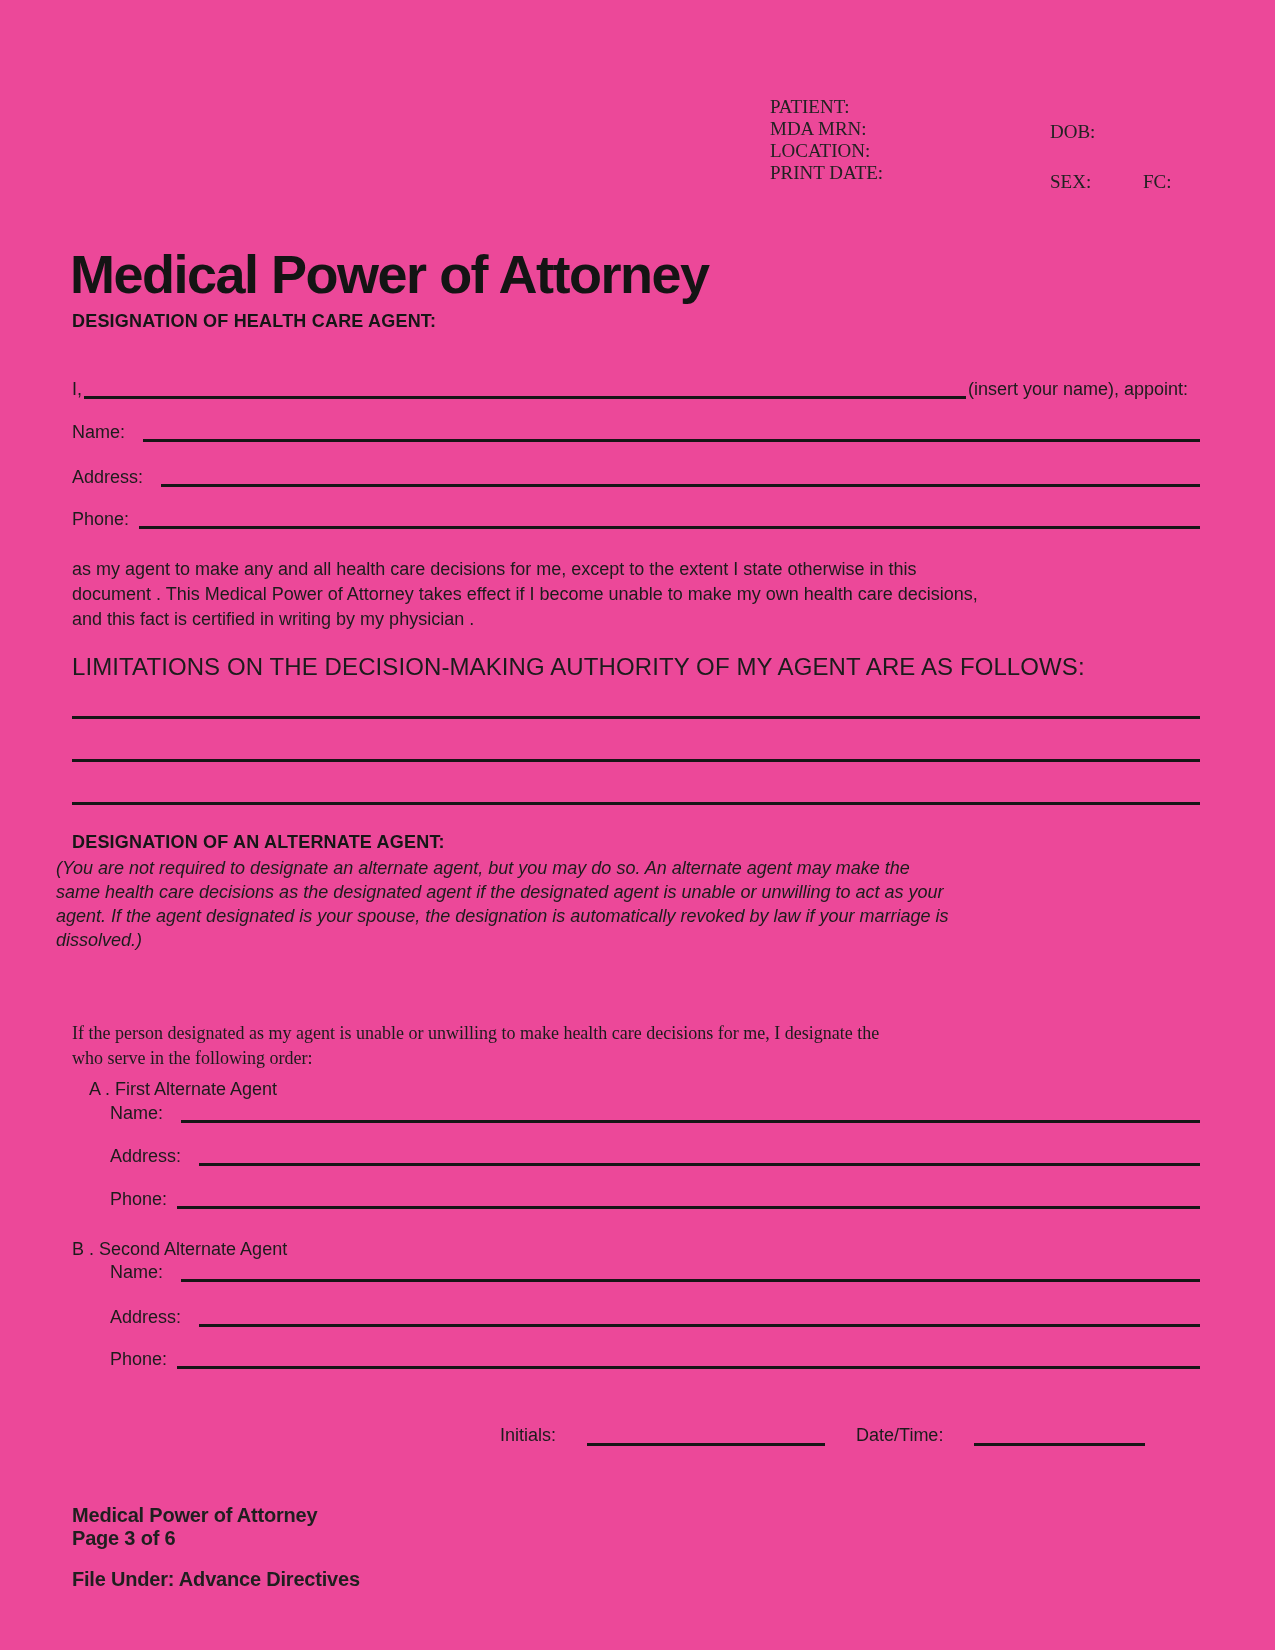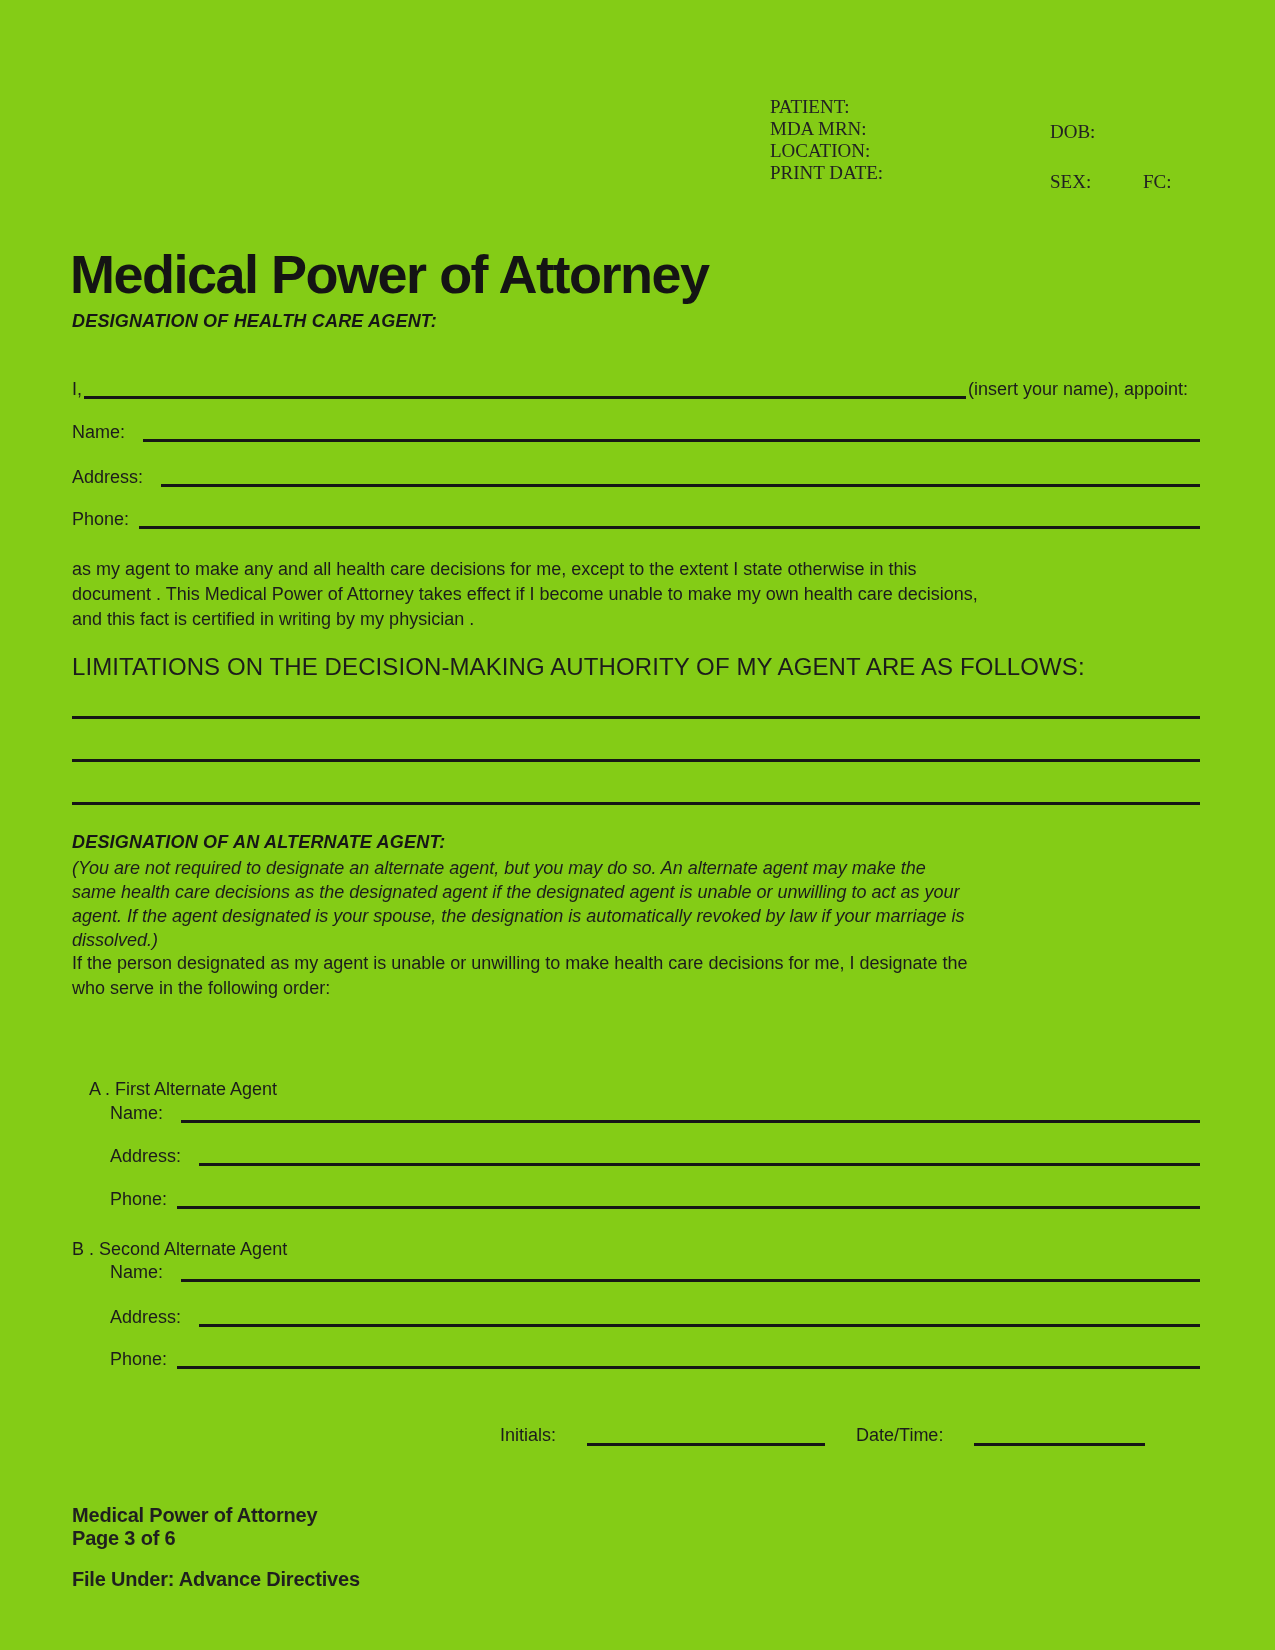--- a/index.html
+++ b/index.html
@@ -1,31 +1,31 @@
 <!DOCTYPE html>
 <html><head>
 <meta charset="utf-8">
 <style>
   html,body{margin:0;padding:0;background:#ffffff;}
   .page{
     position:relative;
     width:1275px;height:1650px;
-    background:#84cc16;
+    background:#ec4899;
     font-family:"Liberation Sans", sans-serif;
     color:#1a1a1a;
     overflow:hidden;
   }
   .abs{position:absolute;}
   .serif{font-family:"Liberation Serif", serif;font-size:19px;line-height:22px;color:#222;}
   .title{
     font-size:54px;font-weight:bold;line-height:54px;letter-spacing:-1.5px;color:#141414;
     white-space:nowrap;
   }
   .h-italic{
-    font-size:18px;font-weight:bold;font-style:italic;letter-spacing:.2px;color:#161616;
+    font-size:18px;font-weight:bold;letter-spacing:.2px;color:#161616;
     white-space:nowrap;
   }
   .body-text{font-size:18px;line-height:25px;color:#1c1c1c;}
   .body-text .ln{white-space:nowrap;}
   .note-text{font-size:18px;font-style:italic;line-height:24px;color:#1c1c1c;}
   .note-text .ln{white-space:nowrap;}
   .caps-line{font-size:24px;letter-spacing:.1px;white-space:nowrap;color:#1c1c1c;}
   .field-row{
     display:flex;align-items:stretch;column-gap:18px;
     font-size:18px;line-height:20px;color:#1c1c1c;
@@ -81,28 +81,28 @@
   </div>
 
   <div class="abs caps-line" style="left:72px;top:653px;">LIMITATIONS ON THE DECISION-MAKING AUTHORITY OF MY AGENT ARE AS FOLLOWS:</div>
 
   <div class="abs rule" style="left:72px;top:716px;width:1128px;"></div>
   <div class="abs rule" style="left:72px;top:759px;width:1128px;"></div>
   <div class="abs rule" style="left:72px;top:802px;width:1128px;"></div>
 
   <div class="abs h-italic" style="left:72px;top:832px;">DESIGNATION OF AN ALTERNATE AGENT:</div>
 
-  <div class="abs note-text" style="left:72px;top:856px;">
+  <div class="abs note-text" style="left:56px;top:856px;">
     <div class="ln">(You are not required to designate an alternate agent, but you may do so. An alternate agent may make the</div>
     <div class="ln">same health care decisions as the designated agent if the designated agent is unable or unwilling to act as your</div>
     <div class="ln">agent. If the agent designated is your spouse, the designation is automatically revoked by law if your marriage is</div>
     <div class="ln">dissolved.)</div>
   </div>
 
-  <div class="abs body-text" style="left:72px;top:951px;line-height:24.5px;">
+  <div class="abs body-text" style="left:72px;top:1021px;line-height:24.5px;font-family:Liberation Serif, serif;">
     <div class="ln">If the person designated as my agent is unable or unwilling to make health care decisions for me, I designate the</div>
     <div class="ln">who serve in the following order:</div>
   </div>
 
   <div class="abs body-text" style="left:89px;top:1077px;">A . First Alternate Agent</div>
 
   <div class="abs field-row" style="left:110px;top:1103px;width:1090px;">
     <span class="lbl">Name:</span>
     <span class="fill-line"></span>
   </div>

